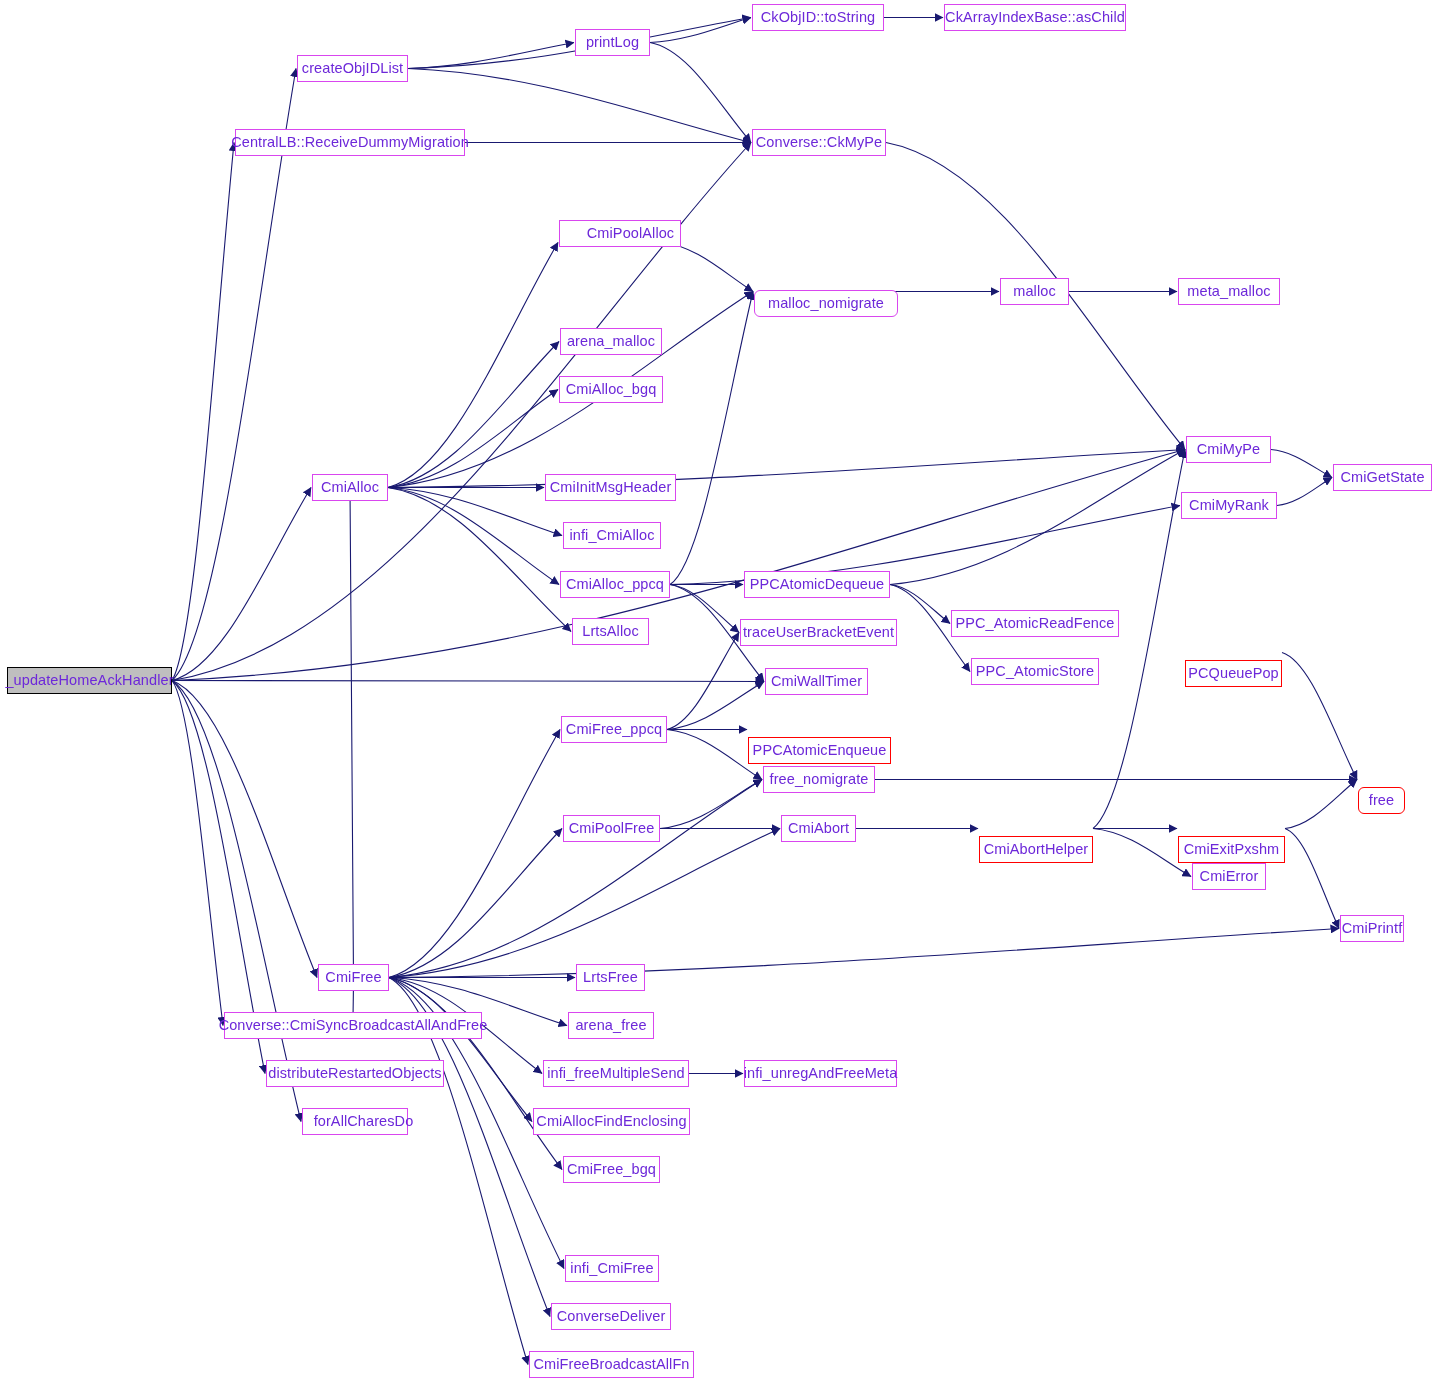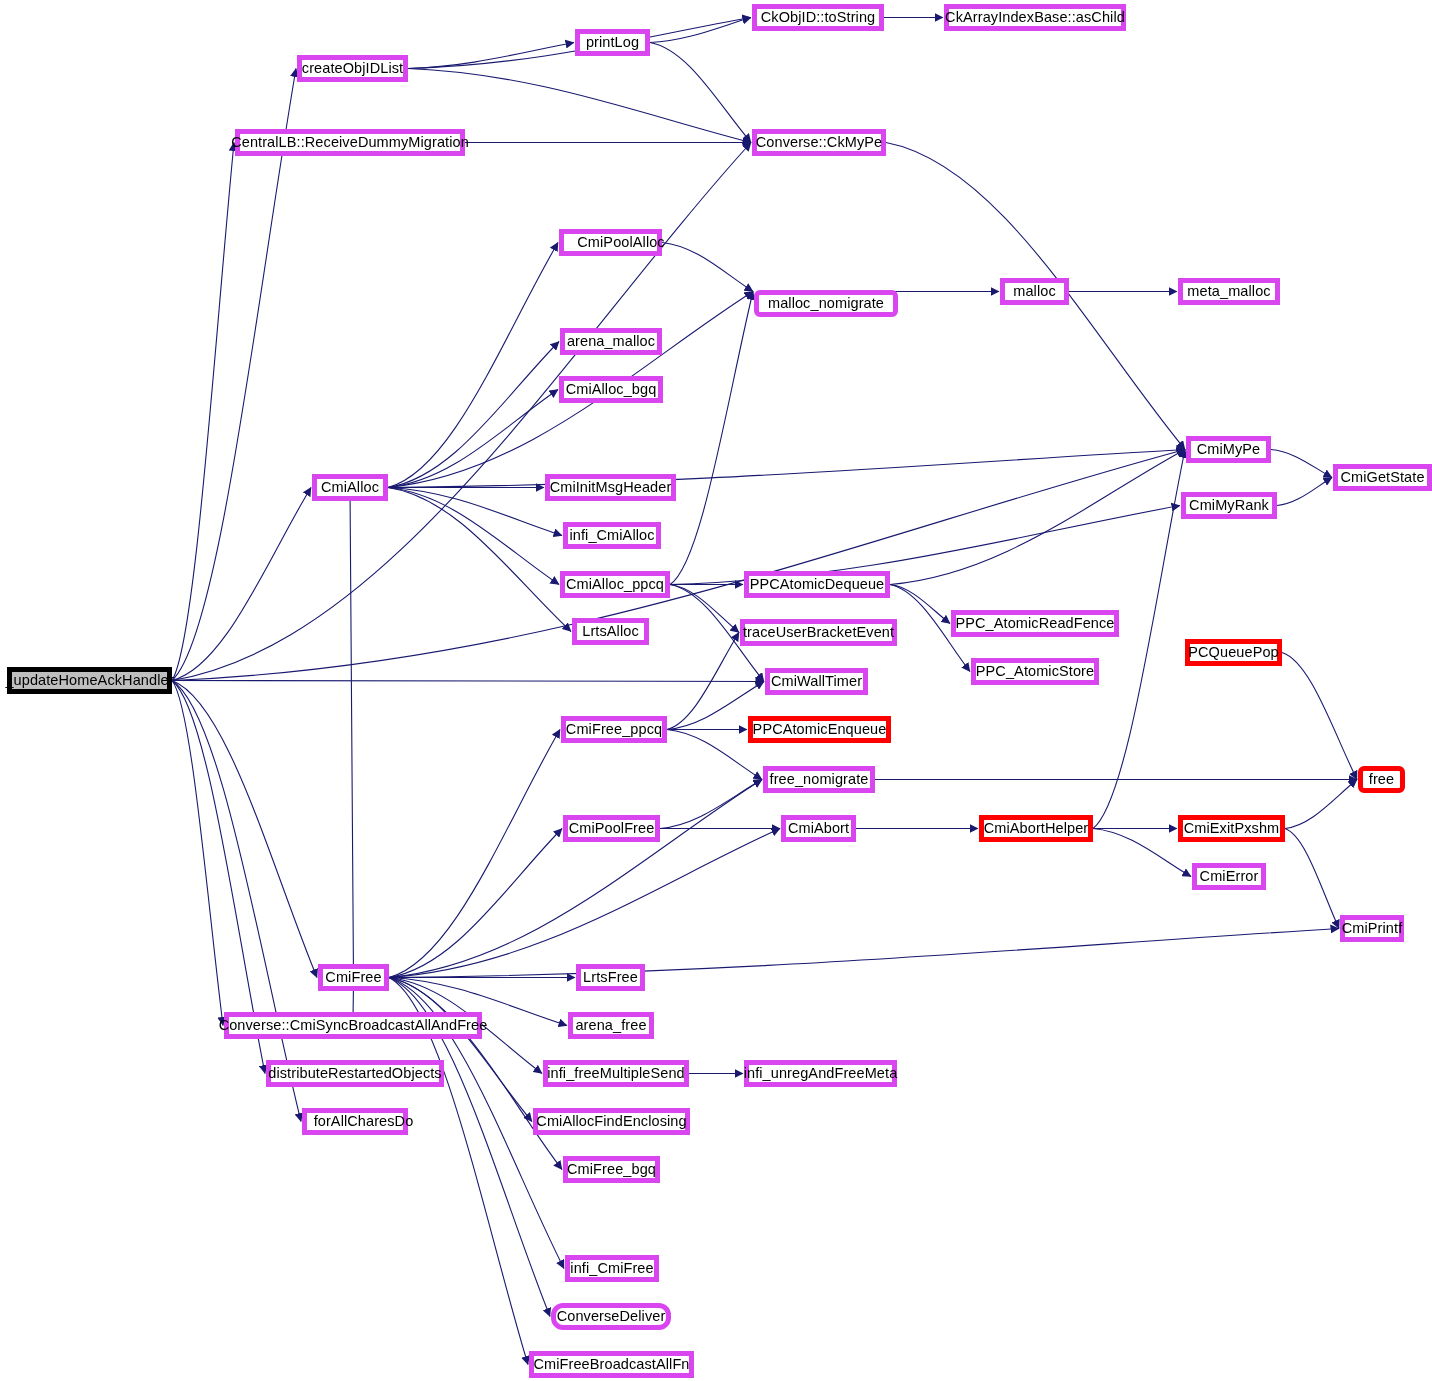--- a/index.html
+++ b/index.html
@@ -18,39 +18,40 @@
   #edge-layer {
     position: absolute;
     left: 0;
     top: 0;
     width: 1432px;
     height: 1381px;
   }
   .node {
     position: absolute;
     box-sizing: border-box;
-    border: 5px solid #d946ef;
+    border: 1px solid #d946ef;
     background: #ffffff;
-    color: #000000;
+    color: #6d28d9;
     font-size: 14.5px;
     line-height: 1;
     display: flex;
     align-items: center;
     justify-content: center;
     white-space: nowrap;
     padding: 0 7px;
     height: 27px;
     letter-spacing: 0.1px;
   }
   .node.root {
     background: #bfbfbf;
     border-color: #000000;
   }
   .node.redborder {
     border-color: #ff0000;
+    margin-top: 21px;
   }
 </style>
 </head>
 <body>
 
 <div id="graph">
   <svg id="edge-layer" viewBox="0 0 1432 1381" xmlns="http://www.w3.org/2000/svg">
     <defs>
       <marker id="ah" markerWidth="9" markerHeight="9" refX="8.5" refY="4.5" orient="auto" markerUnits="userSpaceOnUse">
         <path d="M0,0 L9,4.5 L0,9 z" fill="#191970"></path>
@@ -130,21 +131,21 @@
       </g>
   </svg>
   <div id="nodes">
       <div class="node root" style="left: 7px; top: 667px; width: 165px;">_updateHomeAckHandler</div>
       <div class="node" style="left: 297px; top: 55px; width: 111px;">createObjIDList</div>
       <div class="node" style="left: 575px; top: 29px; width: 75px;">printLog</div>
       <div class="node" style="left: 752px; top: 4px; width: 132px;">CkObjID::toString</div>
       <div class="node" style="left: 944px; top: 4px; width: 182px;">CkArrayIndexBase::asChild</div>
       <div class="node" style="left: 235px; top: 129px; width: 230px;">CentralLB::ReceiveDummyMigration</div>
       <div class="node" style="left: 752px; top: 129px; width: 134px;">Converse::CkMyPe</div>
-      <div class="node" style="left: 559px; top: 229px; width: 103px; padding-left: 28px;">CmiPoolAlloc</div>
+      <div class="node" style="left: 559px; top: 220px; width: 122px; padding-left: 28px;">CmiPoolAlloc</div>
       <div class="node" style="left: 754px; top: 290px; width: 144px; border-radius: 6px;">malloc_nomigrate</div>
       <div class="node" style="left: 1000px; top: 278px; width: 69px;">malloc</div>
       <div class="node" style="left: 1178px; top: 278px; width: 102px;">meta_malloc</div>
       <div class="node" style="left: 560px; top: 328px; width: 102px;">arena_malloc</div>
       <div class="node" style="left: 559px; top: 376px; width: 104px;">CmiAlloc_bgq</div>
       <div class="node" style="left: 312px; top: 474px; width: 76px;">CmiAlloc</div>
       <div class="node" style="left: 545px; top: 474px; width: 131px;">CmiInitMsgHeader</div>
       <div class="node" style="left: 563px; top: 522px; width: 98px;">infi_CmiAlloc</div>
       <div class="node" style="left: 1186px; top: 436px; width: 85px;">CmiMyPe</div>
       <div class="node" style="left: 1333px; top: 464px; width: 99px;">CmiGetState</div>
@@ -171,16 +172,16 @@
       <div class="node" style="left: 576px; top: 964px; width: 69px;">LrtsFree</div>
       <div class="node" style="left: 224px; top: 1012px; width: 258px;">Converse::CmiSyncBroadcastAllAndFree</div>
       <div class="node" style="left: 568px; top: 1012px; width: 86px;">arena_free</div>
       <div class="node" style="left: 266px; top: 1060px; width: 178px;">distributeRestartedObjects</div>
       <div class="node" style="left: 543px; top: 1060px; width: 146px;">infi_freeMultipleSend</div>
       <div class="node" style="left: 744px; top: 1060px; width: 153px;">infi_unregAndFreeMeta</div>
       <div class="node" style="left: 302px; top: 1108px; width: 106px; padding-left: 24px;">forAllCharesDo</div>
       <div class="node" style="left: 533px; top: 1108px; width: 157px;">CmiAllocFindEnclosing</div>
       <div class="node" style="left: 563px; top: 1156px; width: 97px;">CmiFree_bgq</div>
       <div class="node" style="left: 565px; top: 1255px; width: 94px;">infi_CmiFree</div>
-      <div class="node" style="left: 551px; top: 1303px; width: 120px; border-radius: 12px;">ConverseDeliver</div>
+      <div class="node" style="left: 551px; top: 1303px; width: 120px;">ConverseDeliver</div>
       <div class="node" style="left: 529px; top: 1351px; width: 165px;">CmiFreeBroadcastAllFn</div>
     </div>
 </div>
 
 </body></html>

